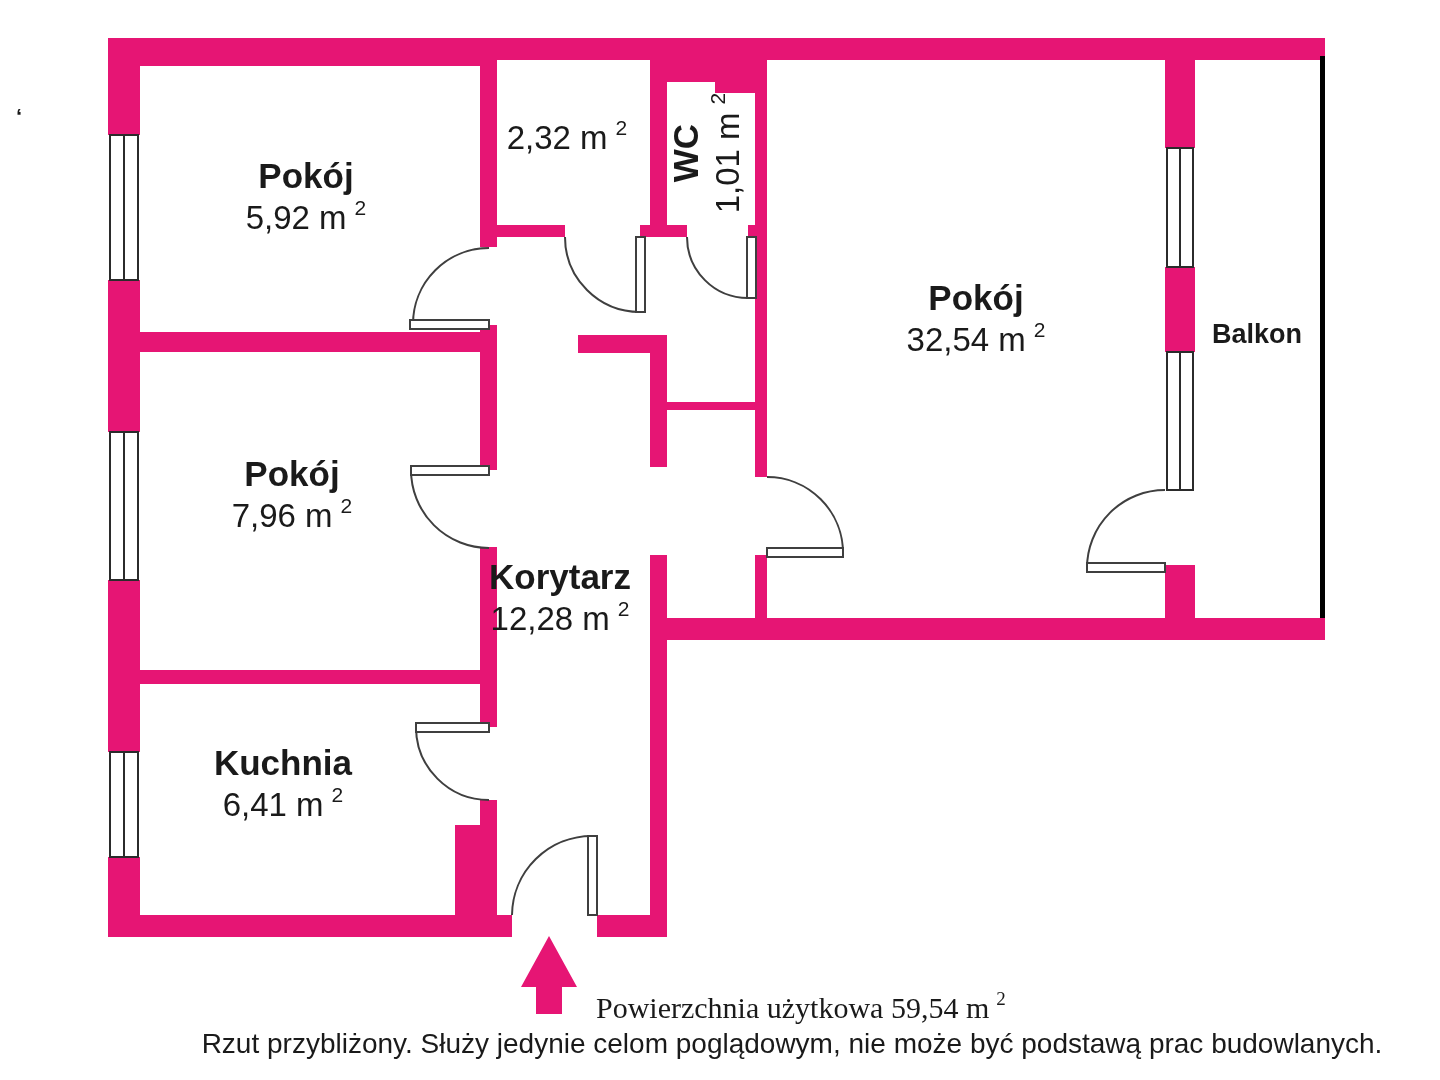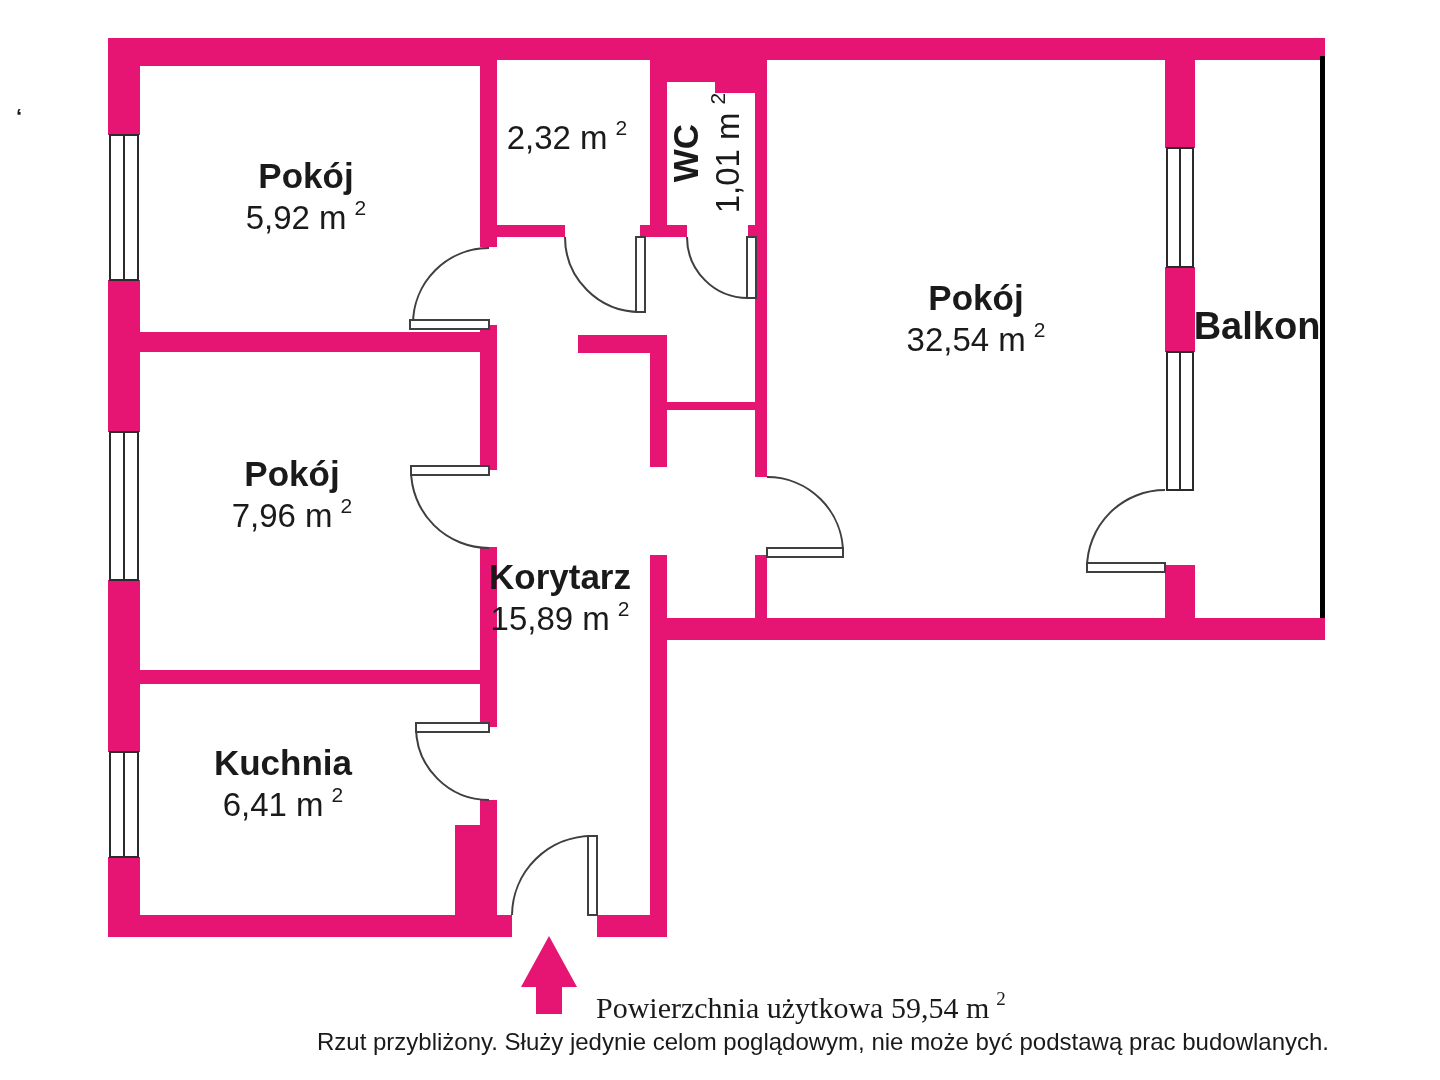--- a/index.html
+++ b/index.html
@@ -21,30 +21,30 @@
   }
   .lbl .nm{font-weight:700;font-size:35px;display:block;}
   .lbl .ar{font-weight:400;font-size:33px;display:block;}
   .sup{
     font-size:21px;
     position:relative;
     top:-14px;
     margin-left:8px;
   }
   .lbl-wc{transform:translate(-50%,-50%) rotate(-90deg);}
-  .lbl-balkon{font-weight:700;font-size:38px;}
+  .lbl-balkon{font-weight:700;font-size:27px;margin-top:8px;}
   .footer-area{
     position:absolute;left:596px;top:991px;
     font-size:30px;white-space:nowrap;font-family:Liberation Serif, serif;
   }
   .footer-area .sup{font-size:19px;top:-13px;margin-left:7px;}
   .footer-disclaimer{
-    position:absolute;left:823px;top:1028px;
+    position:absolute;left:792px;top:1028px;
     transform:translateX(-50%);
-    font-size:24px;white-space:nowrap;
+    font-size:28px;white-space:nowrap;
   }
   .stray{
     position:absolute;left:16px;top:104px;
     font-size:22px;font-weight:700;
   }
 </style>
 </head>
 <body>
 
 <div class="plan">
@@ -151,21 +151,21 @@
     <span class="ar"><span>32,54 m</span><span class="sup">2</span></span>
   </div>
 
   <div class="lbl" style="left:292px;top:494px">
     <span class="nm">Pokój</span>
     <span class="ar"><span>7,96 m</span><span class="sup">2</span></span>
   </div>
 
   <div class="lbl" style="left:560px;top:597px">
     <span class="nm">Korytarz</span>
-    <span class="ar"><span>15,89 m</span><span class="sup">2</span></span>
+    <span class="ar"><span>12,28 m</span><span class="sup">2</span></span>
   </div>
 
   <div class="lbl" style="left:283px;top:783px">
     <span class="nm">Kuchnia</span>
     <span class="ar"><span>6,41 m</span><span class="sup">2</span></span>
   </div>
 
   <div class="lbl lbl-balkon" style="left:1257px;top:326px">
     <span>Balkon</span>
   </div>

